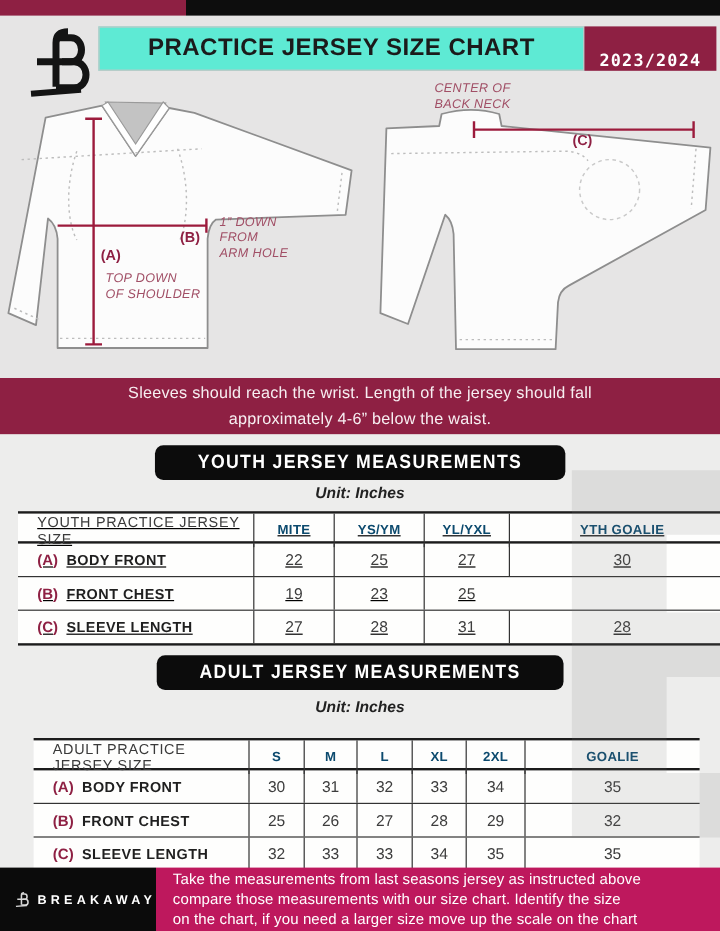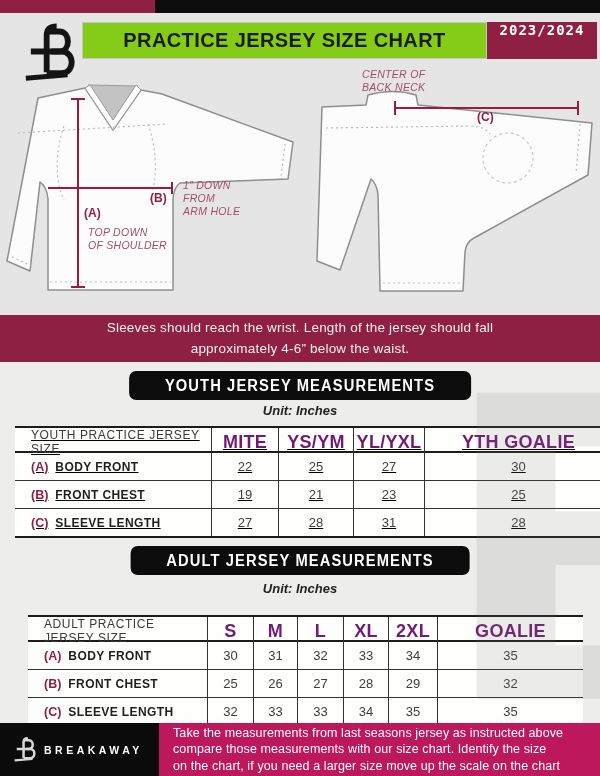--- a/index.html
+++ b/index.html
@@ -12,27 +12,27 @@
 
   
   .strip{position:absolute;top:0;left:0;height:13px;}
   .strip.maroon{width:155px;background:#8e2043;}
   .strip.black{left:155px;width:445px;background:#0d0d0d;}
 
   
   .logo{position:absolute;left:20px;top:15px;width:60px;height:78px;}
   .titlebox{
     position:absolute;left:82px;top:22px;width:405px;height:37px;
-    background:#84cc16;border:1px solid #c6c6c6;box-sizing:border-box;
+    background:#5eead4;border:1px solid #c6c6c6;box-sizing:border-box;
     display:flex;align-items:center;justify-content:center;
   }
   .titlebox span{font-size:20px;font-weight:bold;color:#1b1b1b;letter-spacing:.4px;}
   .yearbox{
     position:absolute;left:487px;top:22px;width:110px;height:37px;background:#8e2043;
-    display:flex;align-items:flex-start;justify-content:center;
+    display:flex;align-items:flex-end;justify-content:center;
   }
   .yearbox span{font-family:"DejaVu Sans Mono",monospace;font-size:14px;font-weight:bold;color:#fff;letter-spacing:1px;}
 
   
   .diagram{position:absolute;left:0;top:60px;width:600px;height:258px;}
   .dlabel{position:absolute;color:#a14f66;font-style:italic;font-size:10.5px;line-height:1.22;letter-spacing:.3px;}
   .dkey{position:absolute;color:#8e2043;font-weight:bold;font-size:12px;font-style:normal;}
 
   
   .banner{
@@ -62,30 +62,30 @@
     border-top:2px solid #1c1c1c;border-bottom:2px solid #1c1c1c;box-sizing:border-box;
   }
   .trow{display:grid;height:27px;border-bottom:1.5px solid #333;}
   .trow:last-child{border-bottom:none;}
   .trow.head{height:23px;border-bottom:2px solid #1c1c1c;}
   .tcell{
     display:flex;align-items:center;justify-content:center;
     border-left:1.5px solid #333;font-size:13px;color:#3d3d3d;box-sizing:border-box;
   }
   .tcell.lbl{justify-content:flex-start;padding-left:16px;border-left:none;}
-  .trow.head .tcell{font-weight:bold;font-size:18px;color:#701a75;letter-spacing:.3px;}
+  .trow.head .tcell{font-weight:bold;font-size:11px;color:#0c4a6e;letter-spacing:.3px;}
   .trow.head .tcell.lbl{font-weight:normal;font-size:12px;color:#3a3a3a;letter-spacing:.6px;}
   .rowkey{color:#8e2043;font-weight:bold;font-size:12.5px;margin-right:7px;}
   .rowname{font-size:12px;color:#1f1f1f;font-weight:bold;letter-spacing:.4px;}
   .yt{grid-template-columns:196px 67px 75px 71px 1fr;}
   .at{grid-template-columns:179px 46px 44px 46px 45px 49px 1fr;}
 
   
   .footer{position:absolute;left:0;top:723px;width:600px;height:53px;display:flex;z-index:5;}
-  .f-black{width:159px;background:#0b0b0b;display:flex;align-items:center;padding-left:12px;box-sizing:border-box;}
+  .f-black{width:130px;background:#0b0b0b;display:flex;align-items:center;padding-left:12px;box-sizing:border-box;}
   .f-brand{color:#fff;font-size:10.5px;font-weight:bold;letter-spacing:3.5px;margin-left:6px;}
   .f-maroon{
     flex:1;background:#be185d;color:#fff;font-size:12.5px;line-height:1.33;
     display:flex;align-items:center;padding:4px 10px 4px 14px;box-sizing:border-box;letter-spacing:.1px;
   }
   .jersey-stroke{fill:#fcfcfc;stroke:#8e8e8e;stroke-width:1.5;stroke-linejoin:round;}
   .stitch{fill:none;stroke:#bdbdbd;stroke-width:1.2;stroke-dasharray:2,3;}
   .mline{stroke:#9c1b3c;stroke-width:2;fill:none;}
 </style>
 </head>
@@ -185,21 +185,20 @@
       <div class="tcell">25</div>
       <div class="tcell">27</div>
       <div class="tcell">30</div>
     </div>
     <div class="trow yt">
       <div class="tcell lbl">
           <span class="rowkey">(B)</span>
           <span class="rowname">FRONT CHEST</span>
         </div>
       <div class="tcell">19</div>
-      <div class="tcell">21</div>
       <div class="tcell">23</div>
       <div class="tcell">25</div>
     </div>
     <div class="trow yt">
       <div class="tcell lbl">
           <span class="rowkey">(C)</span>
           <span class="rowname">SLEEVE LENGTH</span>
         </div>
       <div class="tcell">27</div>
       <div class="tcell">28</div>

